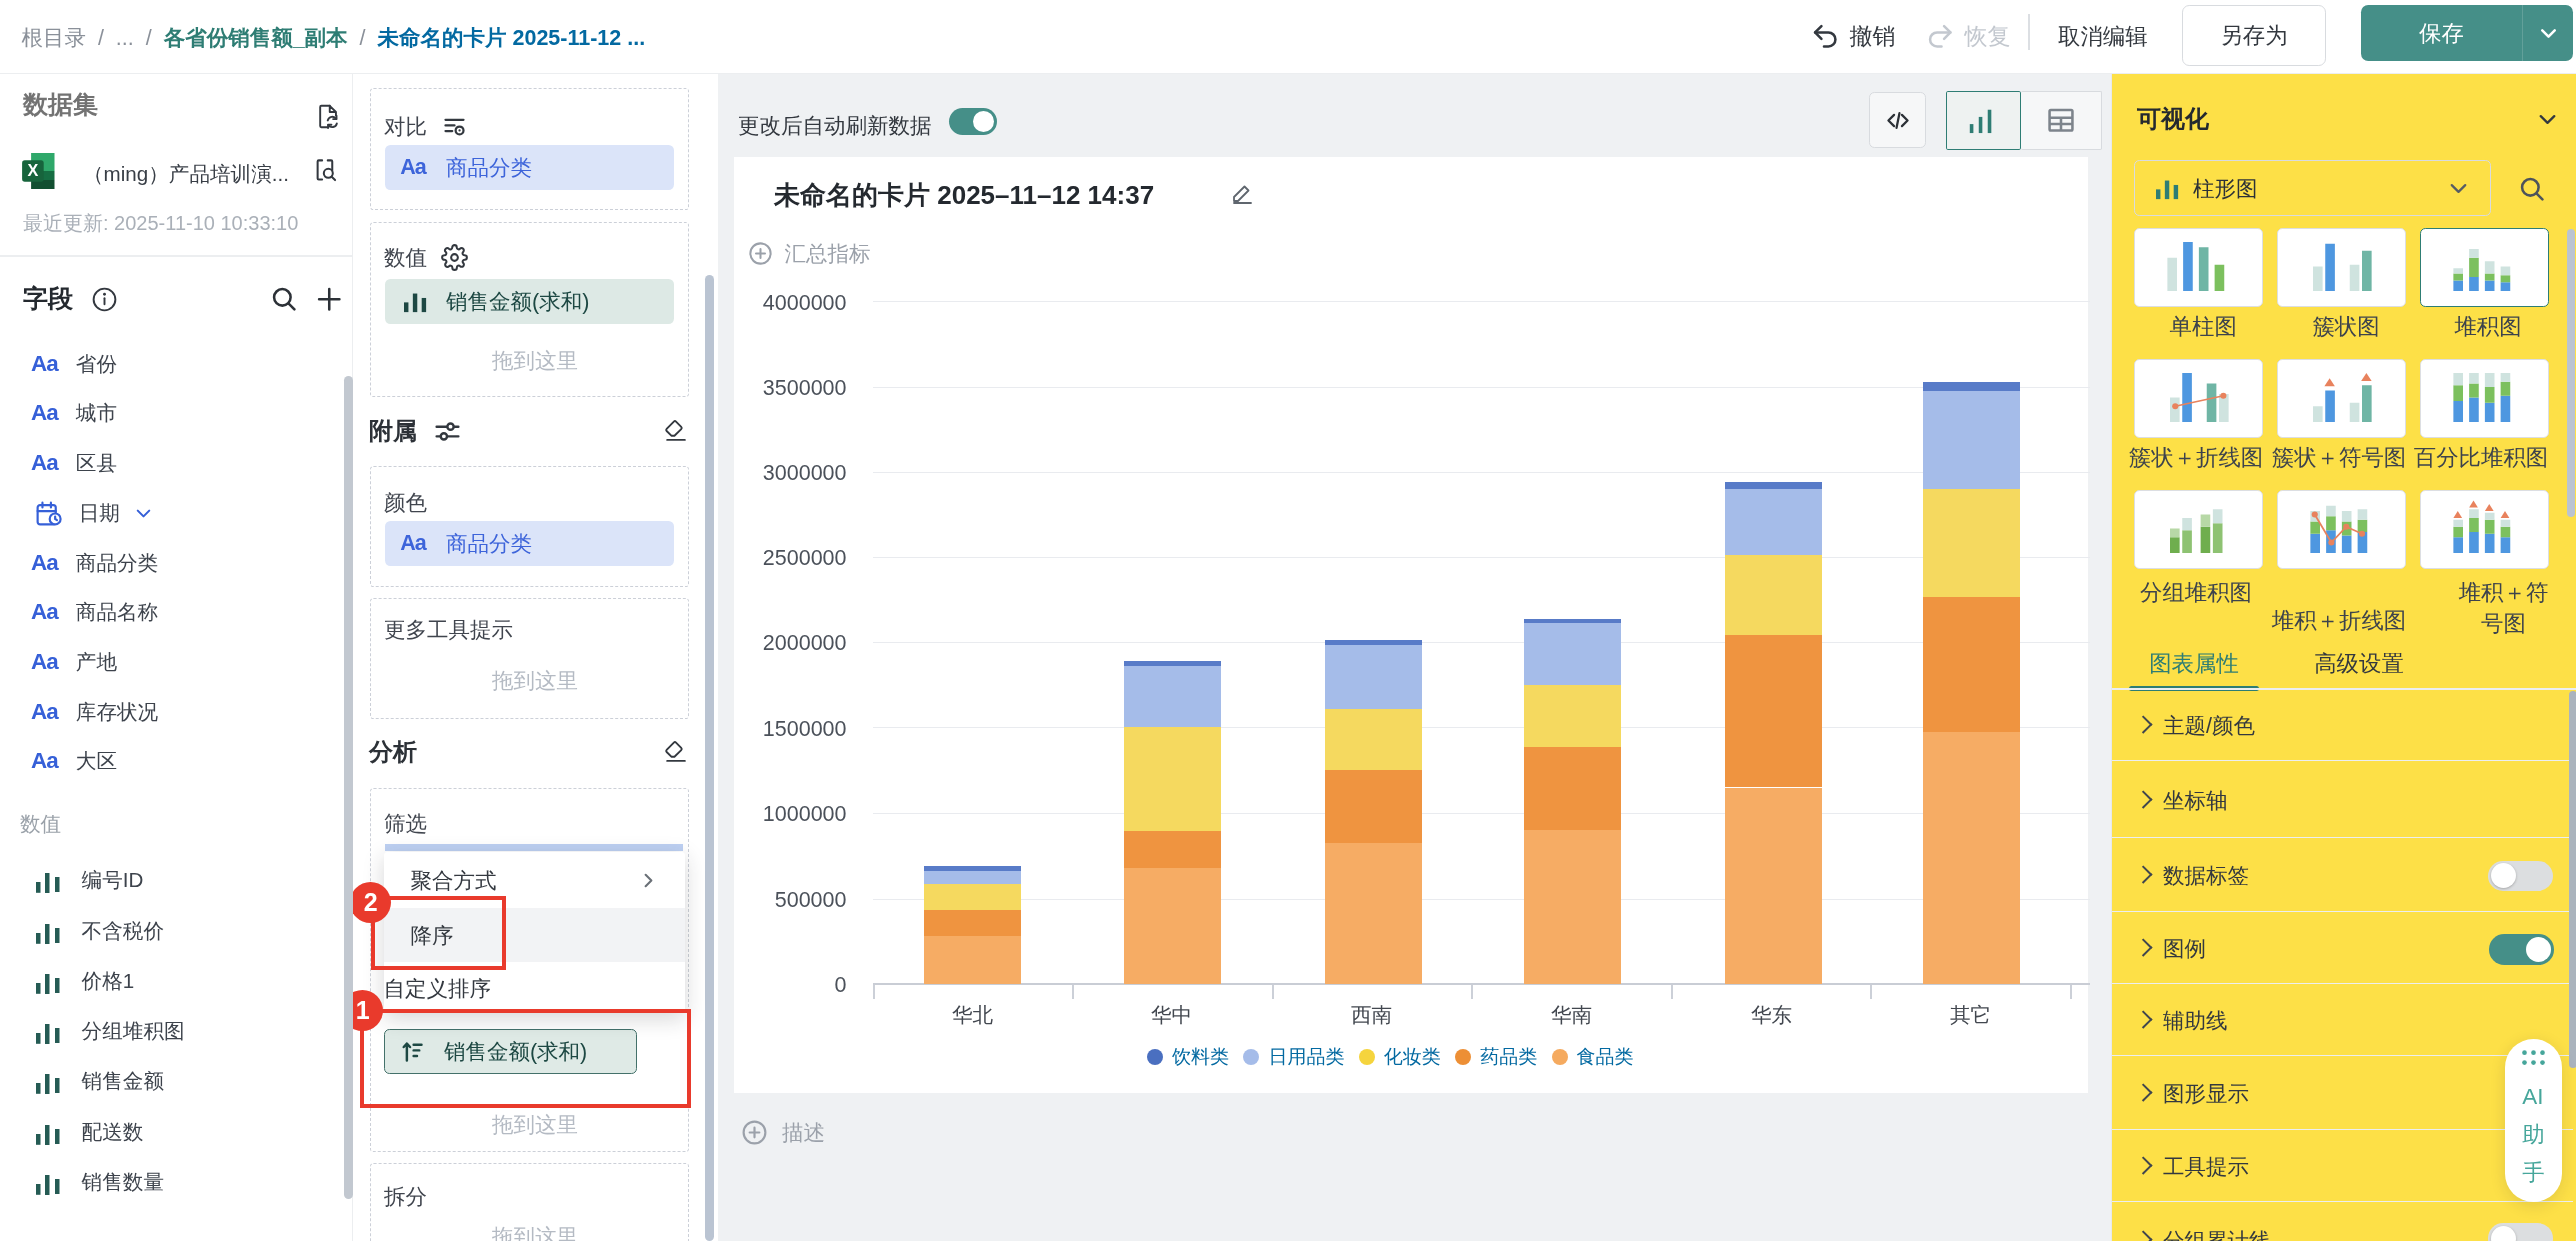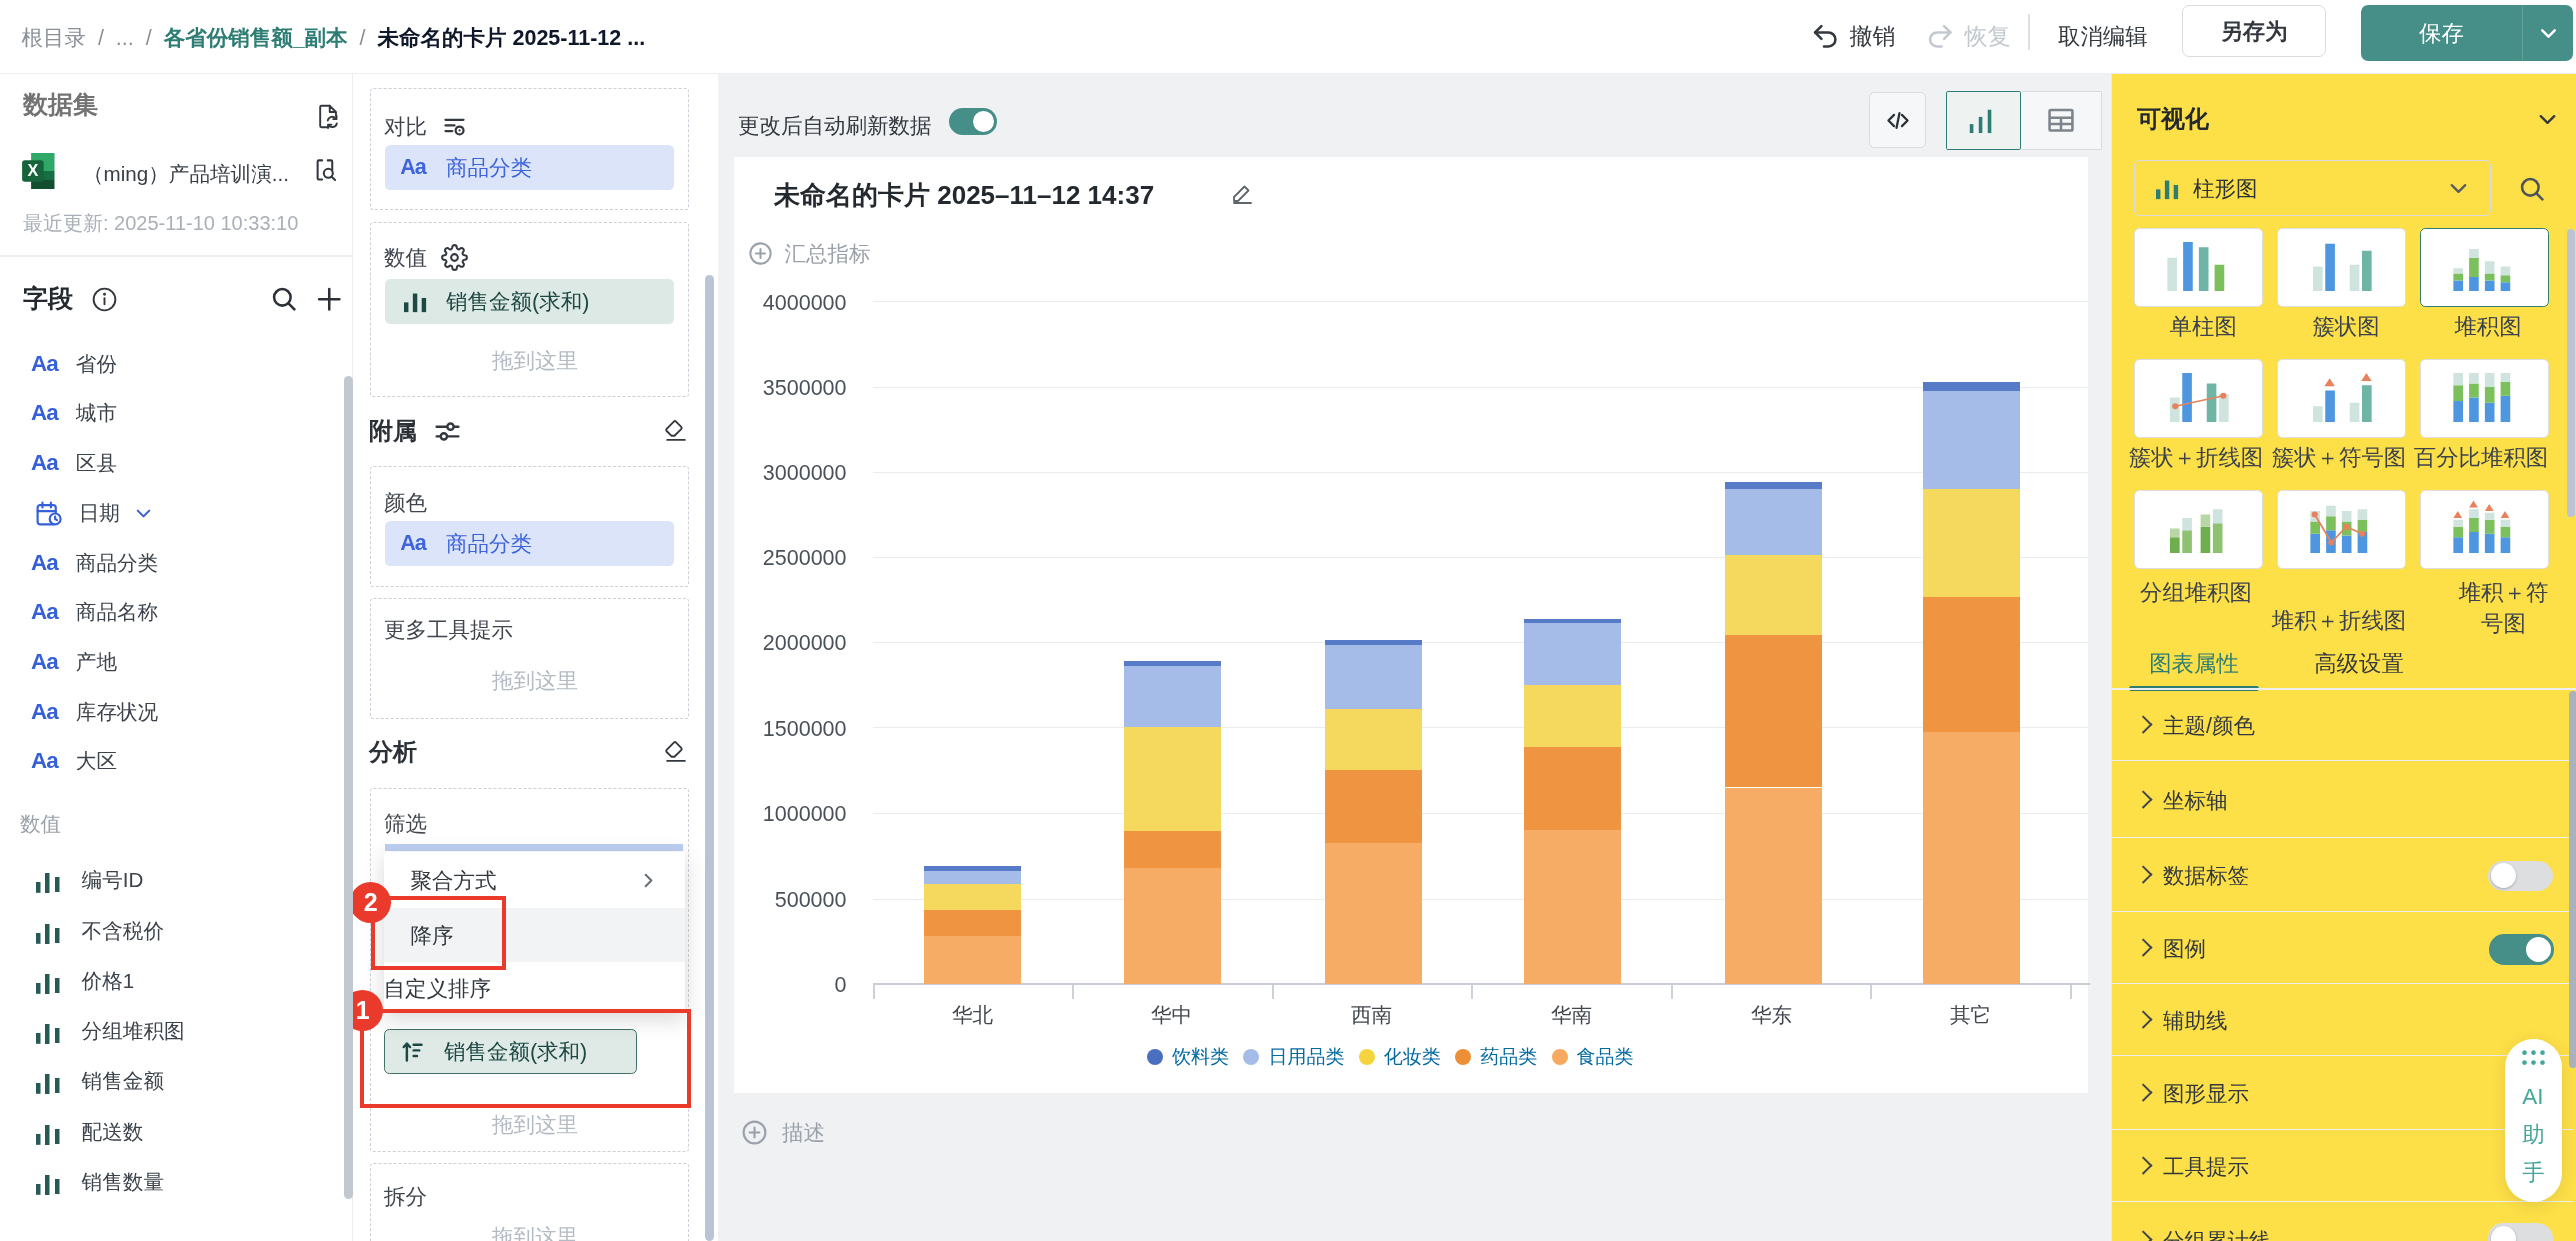--- a/index.html
+++ b/index.html
@@ -43,38 +43,38 @@
 .ldot { width:16px; height:16px; border-radius:50%; margin:0 9px 0 14.4px; display:inline-block; }
 .ldot:first-child { margin-left:0; }
 .bars { width:27px; height:25px; margin:0 20px 0 3.6px; background:
   linear-gradient(#255b54,#255b54) 1.8px 100%/4.5px 10.8px no-repeat,
   linear-gradient(#255b54,#255b54) 10.8px 100%/4.5px 20px no-repeat,
   linear-gradient(#255b54,#255b54) 20px 100%/4.5px 15.2px no-repeat; }
 </style>
 </head>
 <body>
 <div id="header">
-  <div class="crumb" style="left:21.5px; color:#8a9099;">根目录&nbsp;&nbsp;/&nbsp;&nbsp;...&nbsp;&nbsp;/&nbsp;&nbsp;<b style="color:#2e7d74;">各省份销售额_副本</b>&nbsp;&nbsp;<span style="color:#8a9099;">/</span>&nbsp;&nbsp;<b style="color:#0f172a;text-align:center;">未命名的卡片 2025-11-12 ...</b></div>
+  <div class="crumb" style="left:21.5px; color:#8a9099;">根目录&nbsp;&nbsp;/&nbsp;&nbsp;...&nbsp;&nbsp;/&nbsp;&nbsp;<b style="color:#2e7d74;">各省份销售额_副本</b>&nbsp;&nbsp;<span style="color:#8a9099;">/</span>&nbsp;&nbsp;<b style="color:#0369a1;text-align:center;">未命名的卡片 2025-11-12 ...</b></div>
 
   <div class="abs" style="left:1810px; top:16px; width:108px; height:41px; display:flex; align-items:center; color:#33383f; font-size:23px;">
     <svg width="30.5" height="30.5" viewBox="0 0 24 24" fill="none" stroke="#33383f" stroke-width="2" stroke-linecap="round" stroke-linejoin="round" style="margin-right:9px;">
         <path d="M9 14 4 9l5-5"></path>
         <path d="M4 9h10.5a5.5 5.5 0 0 1 0 11H11"></path>
       </svg>撤销
   </div>
 
   <div class="abs" style="left:1925px; top:16px; width:108px; height:41px; display:flex; align-items:center; color:#c3c8cf; font-size:23px;">
     <svg width="30.5" height="30.5" viewBox="0 0 24 24" fill="none" stroke="#c3c8cf" stroke-width="2" stroke-linecap="round" stroke-linejoin="round" style="margin-right:9px;">
         <path d="m15 14 5-5-5-5"></path>
         <path d="M20 9H9.5a5.5 5.5 0 0 0 0 11H13"></path>
       </svg>恢复
   </div>
   <div class="abs" style="left:2028px; top:14.4px; width:1.8px; height:36px; background:#dcdfe3;"></div>
   <div class="abs" style="left:2058px; top:20.6px; font-size:22.4px; color:#33383f;">取消编辑</div>
-  <div class="abs" style="left:2182px; top:5.4px; width:144px; height:52px; border:1.8px solid #d8dbdf; border-radius:7.2px; background:#fff; color:#33383f; font-size:22.4px; display:flex; align-items:center; justify-content:center;font-weight:bold;">另存为</div>
+  <div class="abs" style="left:2182px; top:5.4px; width:144px; height:61px; border:1.8px solid #d8dbdf; border-radius:7.2px; background:#fff; color:#33383f; font-size:22.4px; display:flex; align-items:center; justify-content:center;">另存为</div>
   <div class="abs" style="left:2361px; top:5.4px; width:212px; height:56px; border-radius:7.2px; background:#458f88; display:flex;">
     <div style="width:161px; display:flex; align-items:center; justify-content:center; color:#fff; font-size:22.4px;">保存</div>
     <div style="width:51px; border-left:1.8px solid #62a09a; display:flex; align-items:center; justify-content:center;">
       <svg width="25" height="25" viewBox="0 0 24 24" fill="none" stroke="#fff" stroke-width="2.4" stroke-linecap="round" stroke-linejoin="round">
           <path d="m6 9 6 6 6-6"></path>
         </svg>
     </div>
   </div>
 </div>
 <div id="lpanel">

